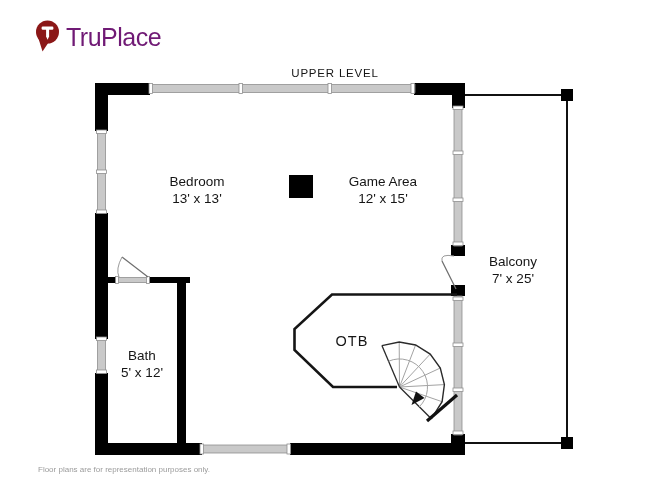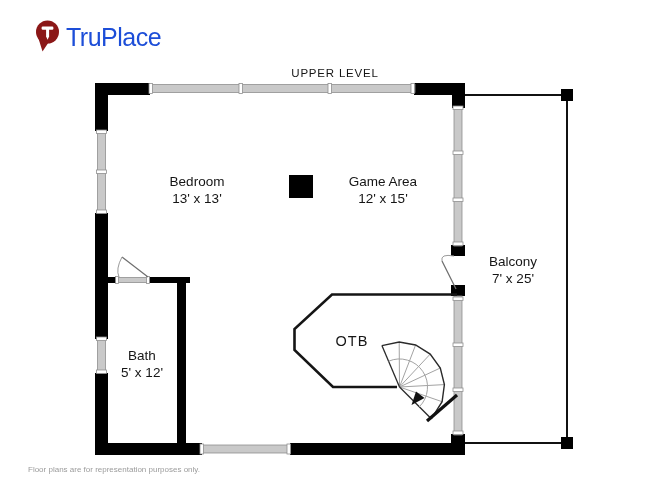--- a/index.html
+++ b/index.html
@@ -4,32 +4,32 @@
 <style>
   html,body{margin:0;padding:0;}
   body{
     width:667px;height:500px;background:#ffffff;position:relative;overflow:hidden;
     font-family:"Liberation Sans", sans-serif;
   }
   .brand-header{
     position:absolute;left:33px;top:19px;display:flex;align-items:center;gap:3px;
   }
   .brand-text{
-    font-size:25px;color:#1d4ed8;font-weight:500;letter-spacing:-0.5px;line-height:1;
+    font-size:25px;color:#701a75;font-weight:500;letter-spacing:-0.5px;line-height:1;
   }
   .plan-svg{position:absolute;left:0;top:0;}
   .room-name,.room-dims{
     font-size:13.5px;fill:#151515;
   }
   .plan-title{
     font-size:11.5px;fill:#151515;letter-spacing:0.8px;
   }
   .otb-label{font-size:14.5px;fill:#151515;letter-spacing:1px;}
   .footer-note{
-    position:absolute;left:28px;top:465px;color:#9b9b9b;font-size:8px;line-height:10px;
+    position:absolute;left:38px;top:465px;color:#9b9b9b;font-size:8px;line-height:10px;
   }
 </style>
 </head>
 <body>
 
 <div class="brand-header">
   <svg width="30" height="36" viewBox="0 0 30 36">
     <circle cx="14.5" cy="13" r="11.5" fill="#8b1717"></circle>
     <path d="M5.5 19.5 L9.5 32.5 L15.5 23.5 Z" fill="#8b1717"></path>
     <rect x="8.6" y="7.6" width="11.8" height="3.1" rx="1.2" fill="#ffffff"></rect>

